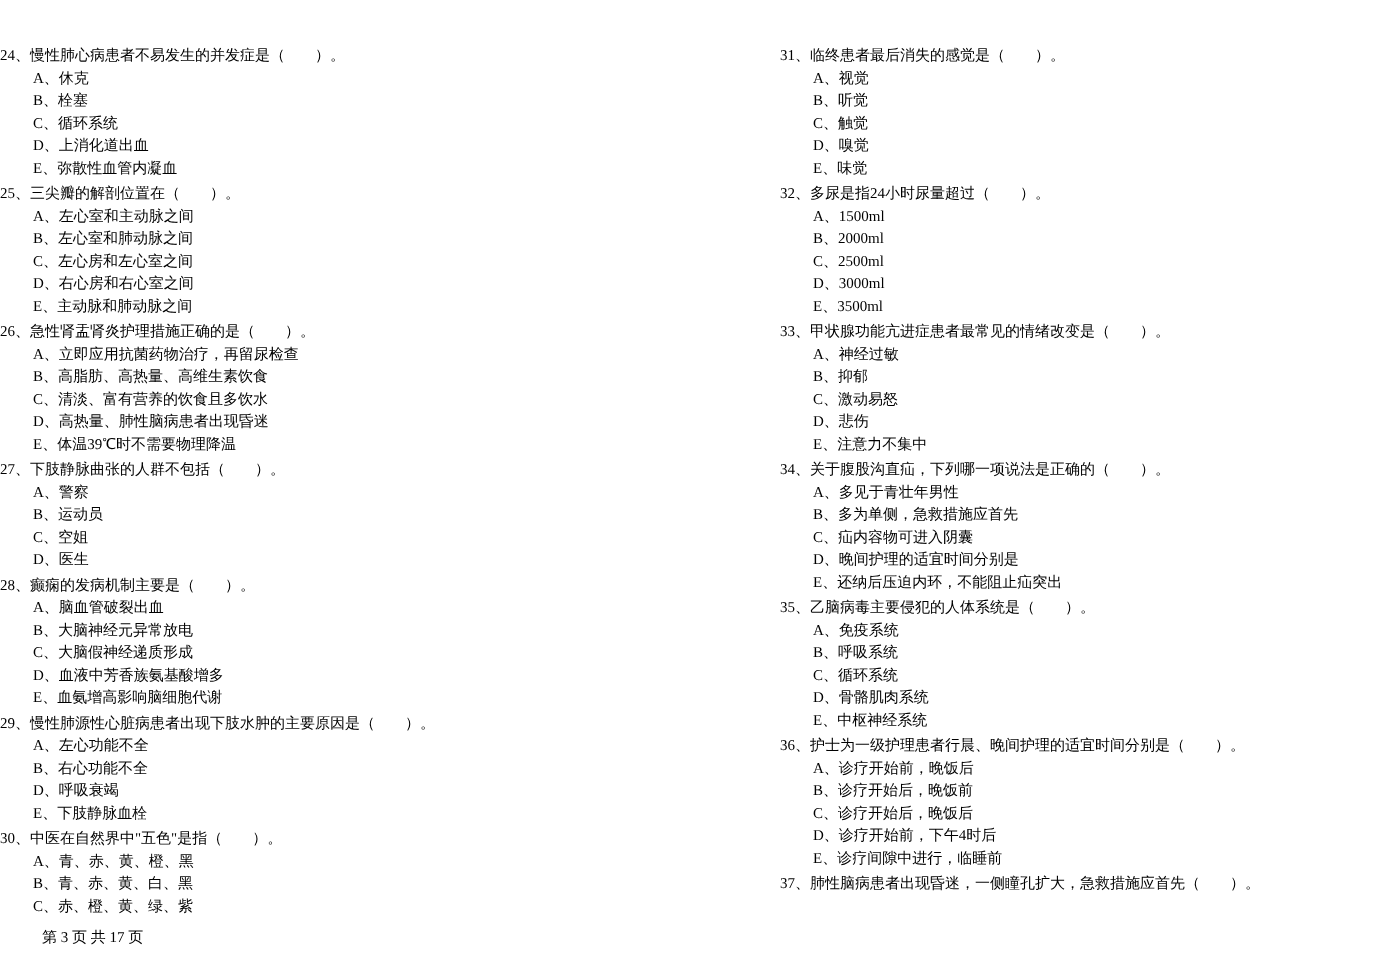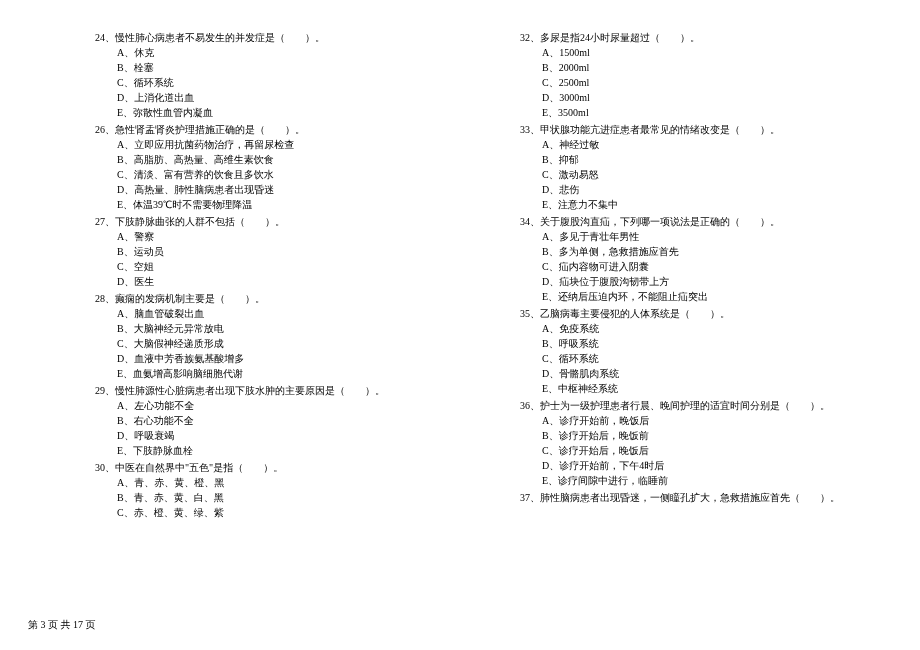--- a/index.html
+++ b/index.html
@@ -12,21 +12,20 @@
       color: #000;
       position: relative;
       padding: 30px 0 0 0;
     }
     .columns {
       display: flex;
       width: 100%;
     }
     .col {
       width: 50%;
-      padding-left: 95px;
       padding-right: 20px;
     }
     .col-right {
       padding-left: 60px;
     }
     .question {
       margin-bottom: 2px;
       line-height: 15px;
     }
     .q-text {
@@ -50,20 +49,28 @@
 
 <div class="columns">
   <div class="col" id="col-left">
       <div class="question">
         <span class="q-text">24、慢性肺心病患者不易发生的并发症是（　　）。</span>
         <div class="option">A、休克</div>
         <div class="option">B、栓塞</div>
         <div class="option">C、循环系统</div>
         <div class="option">D、上消化道出血</div>
         <div class="option">E、弥散性血管内凝血</div>
+      </div>
+      <div class="question">
+        <span class="q-text">25、三尖瓣的解剖位置在（　　）。</span>
+        <div class="option">A、左心室和主动脉之间</div>
+        <div class="option">B、左心室和肺动脉之间</div>
+        <div class="option">C、左心房和左心室之间</div>
+        <div class="option">D、右心房和右心室之间</div>
+        <div class="option">E、主动脉和肺动脉之间</div>
       </div>
       <div class="question">
         <span class="q-text">26、急性肾盂肾炎护理措施正确的是（　　）。</span>
         <div class="option">A、立即应用抗菌药物治疗，再留尿检查</div>
         <div class="option">B、高脂肪、高热量、高维生素饮食</div>
         <div class="option">C、清淡、富有营养的饮食且多饮水</div>
         <div class="option">D、高热量、肺性脑病患者出现昏迷</div>
         <div class="option">E、体温39℃时不需要物理降温</div>
       </div>
       <div class="question">
@@ -90,41 +97,49 @@
       </div>
       <div class="question">
         <span class="q-text">30、中医在自然界中"五色"是指（　　）。</span>
         <div class="option">A、青、赤、黄、橙、黑</div>
         <div class="option">B、青、赤、黄、白、黑</div>
         <div class="option">C、赤、橙、黄、绿、紫</div>
       </div>
     </div>
   <div class="col col-right" id="col-right">
       <div class="question">
+        <span class="q-text">31、临终患者最后消失的感觉是（　　）。</span>
+        <div class="option">A、视觉</div>
+        <div class="option">B、听觉</div>
+        <div class="option">C、触觉</div>
+        <div class="option">D、嗅觉</div>
+        <div class="option">E、味觉</div>
+      </div>
+      <div class="question">
         <span class="q-text">32、多尿是指24小时尿量超过（　　）。</span>
         <div class="option">A、1500ml</div>
         <div class="option">B、2000ml</div>
         <div class="option">C、2500ml</div>
         <div class="option">D、3000ml</div>
         <div class="option">E、3500ml</div>
       </div>
       <div class="question">
         <span class="q-text">33、甲状腺功能亢进症患者最常见的情绪改变是（　　）。</span>
         <div class="option">A、神经过敏</div>
         <div class="option">B、抑郁</div>
         <div class="option">C、激动易怒</div>
         <div class="option">D、悲伤</div>
         <div class="option">E、注意力不集中</div>
       </div>
       <div class="question">
         <span class="q-text">34、关于腹股沟直疝，下列哪一项说法是正确的（　　）。</span>
         <div class="option">A、多见于青壮年男性</div>
         <div class="option">B、多为单侧，急救措施应首先</div>
         <div class="option">C、疝内容物可进入阴囊</div>
-        <div class="option">D、疝块位于腹股沟韧带上方</div>
+        <div class="option">D、晚间护理的适宜时间分别是</div>
         <div class="option">E、还纳后压迫内环，不能阻止疝突出</div>
       </div>
       <div class="question">
         <span class="q-text">35、乙脑病毒主要侵犯的人体系统是（　　）。</span>
         <div class="option">A、免疫系统</div>
         <div class="option">B、呼吸系统</div>
         <div class="option">C、循环系统</div>
         <div class="option">D、骨骼肌肉系统</div>
         <div class="option">E、中枢神经系统</div>
       </div>

